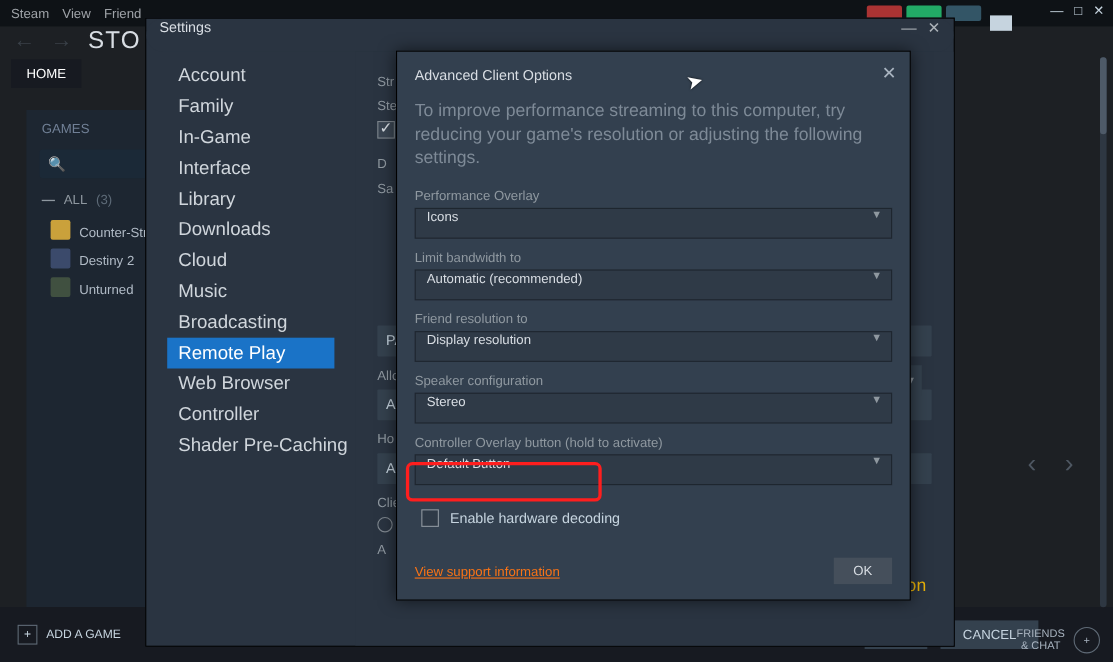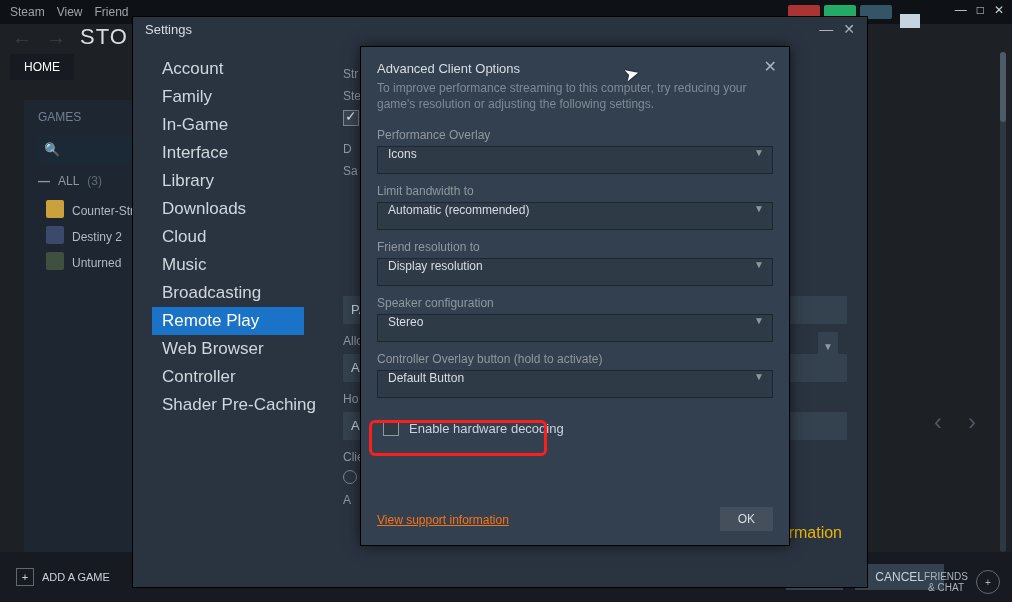--- a/index.html
+++ b/index.html
@@ -31,38 +31,38 @@
 .bottombar { position:absolute; bottom:0; left:0; right:0; height:50px; background:#171a21; display:flex; align-items:center; }
 .bottombar .add { margin-left:16px; display:flex; align-items:center; gap:8px; font-size:11px; color:#c6d4df; }
 .bottombar .plus { width:18px; height:18px; border:1px solid #5f6a76; display:flex; align-items:center; justify-content:center; }
 .bottombar .btn { padding:6px 20px; background:#34414e; color:#c6d4df; font-size:12px; }
 .bottombar .btns { margin-left:auto; display:flex; gap:12px; margin-right:68px; }
 .bottombar .friends { position:absolute; right:12px; bottom:8px; font-size:10px; text-align:center; color:#a9b4c0; line-height:1.1; display:flex; align-items:center; gap:8px; }
 .bottombar .friends .circ { width:24px; height:24px; border:1px solid #5f6a76; border-radius:50%; display:flex; align-items:center; justify-content:center; }
 
 
 .settings-win { position:absolute; top:16px; left:132px; width:736px; height:572px; background:#2a3441; border:1px solid #000; overflow:hidden; }
-.settings-win .titlebar { height:30px; display:flex; align-items:flex-end; padding:10px 12px; font-size:13px; background:#2a3441; color:#d8dde3;border-radius:15px; }
+.settings-win .titlebar { height:30px; display:flex; align-items:flex-start; padding:0 12px; font-size:13px; background:#2a3441; color:#d8dde3;border-radius:15px; }
 .settings-win .titlebar .spacer { flex:1; }
 .settings-win .titlebar .winbtn { margin-left:10px; color:#acb2b8; cursor:pointer; font-size:14px; }
 .settings-cols { display:flex; height:calc(100% - 30px); }
 .settings-nav { width:190px; padding:8px 19px; }
 .settings-nav .item { padding:4px 10px; font-size:17px; color:#d0d6dc; cursor:pointer; white-space:nowrap; }
 .settings-nav .item.active { background:#1a73c7; color:#fff; }
 .settings-content { flex:1; position:relative; padding:12px 20px; background:#2a3441; }
 .obscured-row { height:28px; background:#34414e; margin:6px 0 10px 0; border-radius:1px; }
 .obscured-label { font-size:12px; color:#8f98a0; margin-top:8px; }
 .obscured-chk { width:16px; height:16px; border:1px solid #7d858d; display:inline-block; vertical-align:middle; margin-right:6px; background:#3a4552; position:relative; }
 .obscured-chk.checked::after { content:"✓"; position:absolute; top:-3px; left:1px; color:#d8dde3; font-size:14px; }
 
 
-.adv-win { position:absolute; top:46px; left:360px; width:430px; height:500px; background:#33404f; border:1px solid #000; box-shadow:0 0 14px rgba(0,0,0,.6); padding:14px 16px 12px; }
+.adv-win { position:absolute; top:46px; left:360px; width:468px; height:500px; background:#33404f; border:1px solid #000; box-shadow:0 0 14px rgba(0,0,0,.6); padding:14px 16px 12px; }
 .adv-win .adv-title { font-size:13px; color:#d8dde3; }
 .adv-win .adv-close { position:absolute; top:10px; right:12px; color:#a9b4c0; cursor:pointer; font-size:16px; }
-.adv-win .desc { font-size:12px; color:#7e8a97; margin:4px 0 16px; line-height:1.35; }
+.adv-win .desc { font-size:16px; color:#7e8a97; margin:14px 0 16px; line-height:1.35; }
 .adv-win .field-label { font-size:12px; color:#8f98a0; margin:10px 0 4px; }
 .adv-win .select { height:28px; background:#2f3a47; border:1px solid #1e262f; display:flex; align-items:flex-start; padding:0 10px; font-size:12px; color:#d8dde3; position:relative; cursor:pointer; }
 .adv-win .select .caret { position:absolute; right:8px; color:#8f98a0; font-size:10px; }
 .adv-win .chk-row { display:flex; align-items:center; gap:10px; padding:8px 6px; margin-top:14px; }
 .adv-win .chk { width:16px; height:16px; border:1px solid #8f98a0; background:#2f3a47; }
 .adv-win .highlight { position:absolute; border:3px solid #ff1e1e; border-radius:6px; pointer-events:none; }
 .adv-win .support { position:absolute; bottom:18px; left:16px; font-size:12px; color:#f97316; text-decoration:underline; cursor:pointer; }
 .adv-win .okbtn { position:absolute; bottom:14px; right:16px; padding:5px 18px; background:#454f5b; color:#d8dde3; font-size:12px; cursor:pointer; }
 
 .cursor { position:absolute; top:63px; left:624px; color:#fff; font-size:18px; pointer-events:none; transform:rotate(-15deg); text-shadow:0 0 2px #000; z-index:99; }

